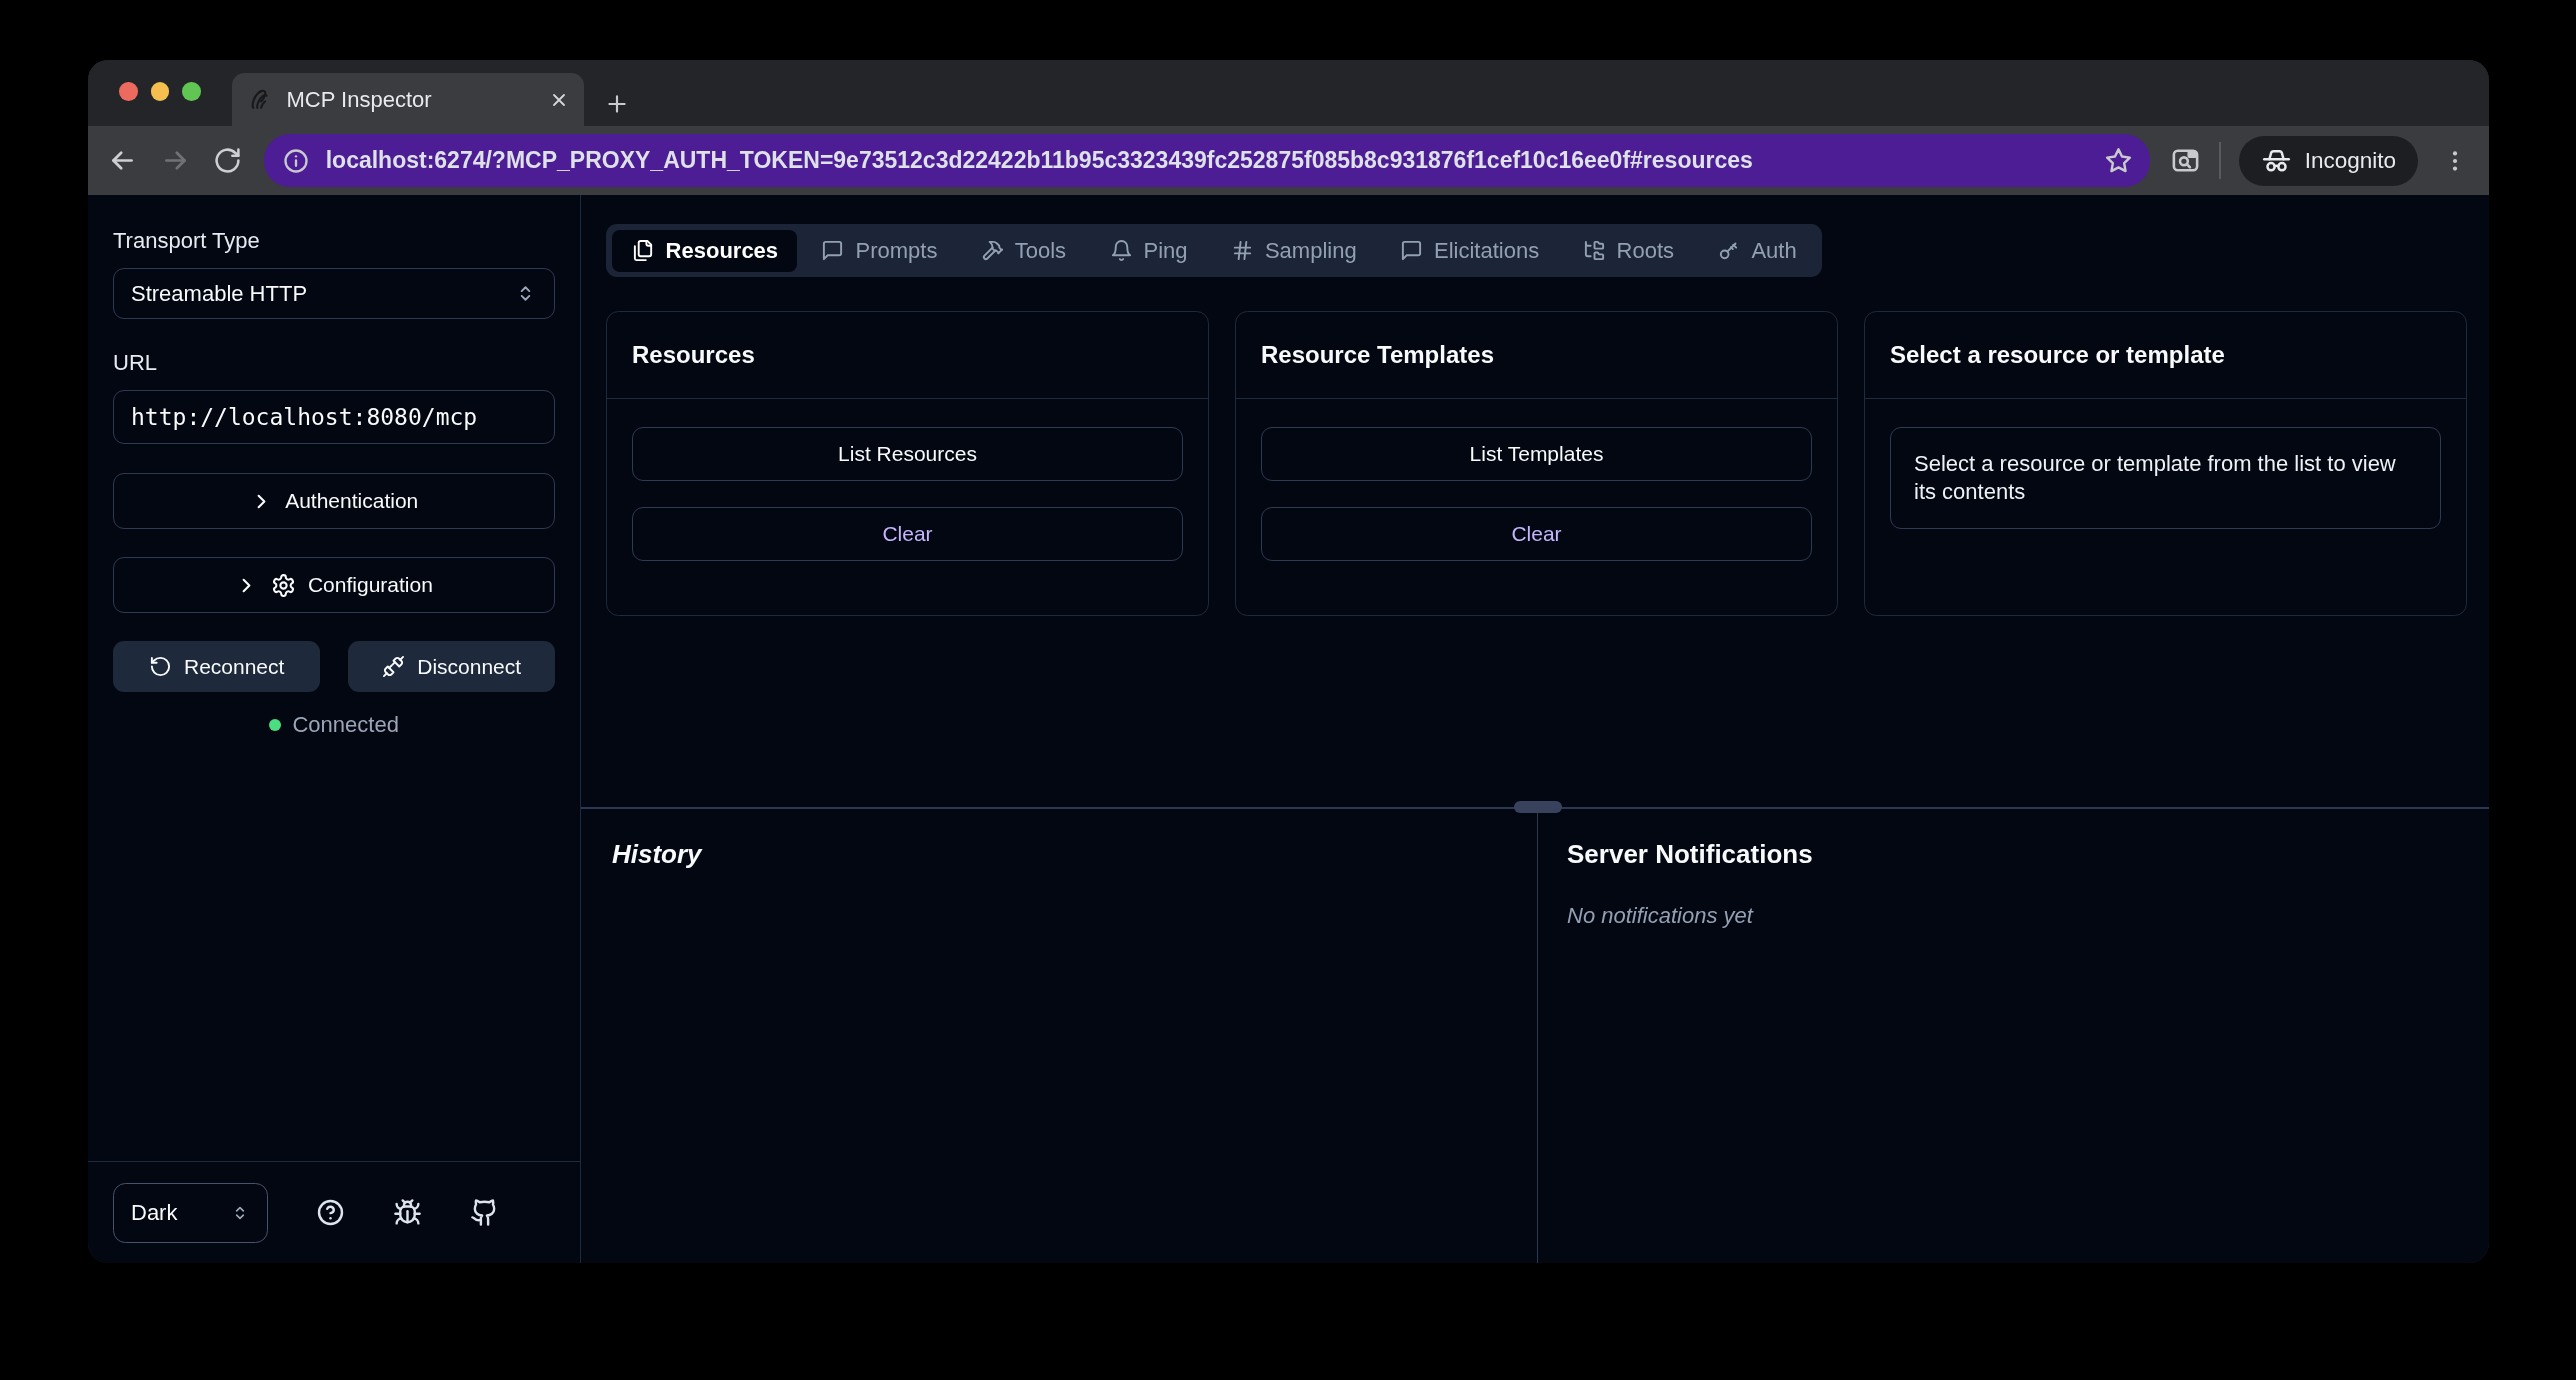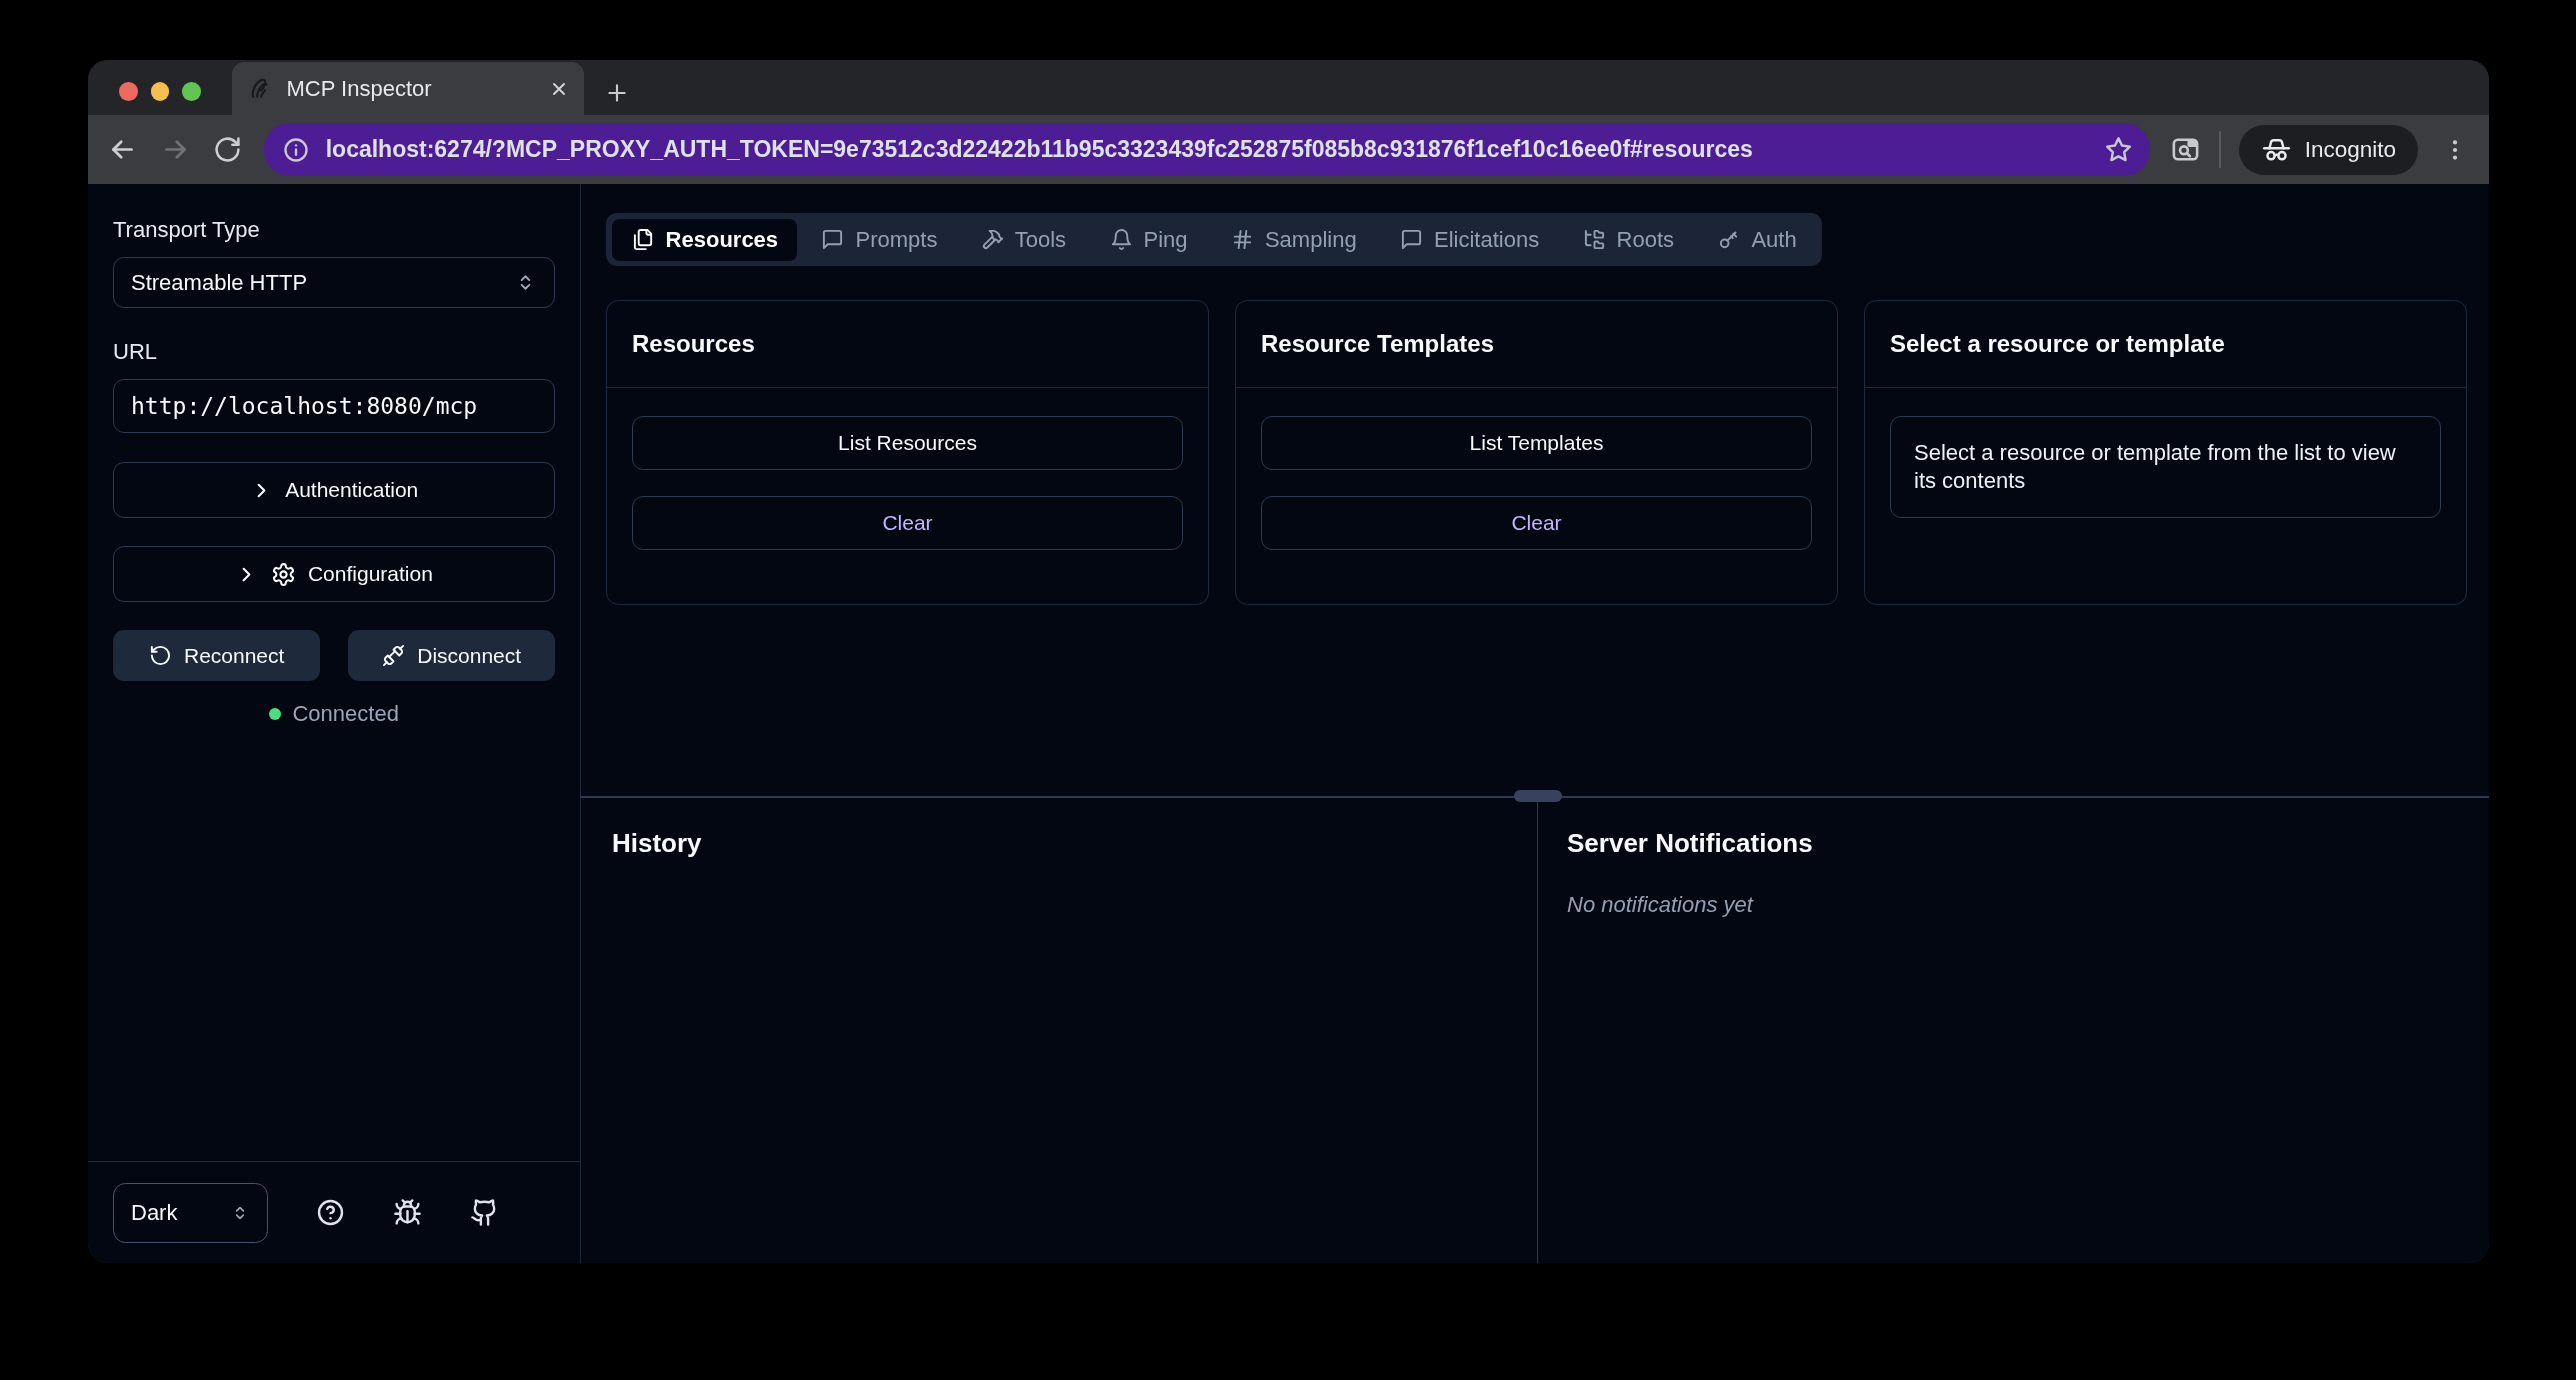--- a/index.html
+++ b/index.html
@@ -5,21 +5,21 @@
   html,body{margin:0;padding:0;background:#000;width:2576px;height:1380px;overflow:hidden;
     font-family:"Liberation Sans",sans-serif;-webkit-font-smoothing:antialiased;}
   .mono{font-family:"DejaVu Sans Mono","Liberation Mono",monospace;}
   svg{display:block;}
 
   
   .window{position:absolute;left:88px;top:60px;width:2401px;height:1203px;border-radius:20px;
     overflow:hidden;background:#242528;display:flex;flex-direction:column;}
 
   
-  .tabstrip{position:relative;height:55px;background:#242528;flex:none;}
+  .tabstrip{position:relative;height:66px;background:#242528;flex:none;}
   .traffic{position:absolute;top:22px;left:31px;display:flex;gap:13px;}
   .traffic span{width:18.6px;height:18.6px;border-radius:50%;}
   .tl-close{background:#EC6A5E;} .tl-min{background:#F4BF4F;} .tl-max{background:#61C554;}
   .tab{position:absolute;left:144px;bottom:0;width:352px;height:53px;background:#3B3C3F;
     border-radius:12.4px 12.4px 0 0;display:flex;align-items:center;padding:0 15.5px;box-sizing:border-box;}
   .tab-title{color:#E8EAED;font-size:22px;margin-left:14px;flex:1;white-space:nowrap;overflow:hidden;}
   .tab-close{color:#D5D7DA;margin-left:7.7px;}
   .newtab{position:absolute;left:516px;bottom:9.3px;color:#C8CACD;}
 
   
@@ -79,21 +79,21 @@
   .panel-title{font-size:24px;font-weight:700;}
   .panel-body{padding:28px 25px;}
   .panel-btn{width:100%;height:54px;margin-bottom:26px;font-size:21px;}
   .panel-btn.disabled{color:#c4b5fd;cursor:default;}
   .placeholder-box{border:1.5px solid #2E3A52;border-radius:11px;padding:22px 23px;font-size:22px;line-height:28px;color:#EEF2F7;}
 
   
   .split-h{position:absolute;left:0;right:0;top:612px;height:1.5px;background:#2E3750;}
   .split-handle{position:absolute;top:606px;left:933px;width:48px;height:11.6px;border-radius:6.2px;background:#39425C;z-index:3;}
   .main-bottom{position:absolute;left:0;right:0;top:613px;bottom:0;display:flex;}
-  .history-pane{width:957px;flex:none;border-right:1.5px solid #2E3750;box-sizing:border-box;padding:31px 28px 0 31px;}
+  .history-pane{width:957px;flex:none;border-right:1.5px solid #2E3750;box-sizing:border-box;padding:31px 28px 0 31px;font-style:italic;}
   .pane-title{font-size:26px;font-weight:700;margin-bottom:28px;}
   .history-row{height:56px;background:#222B3C;border-radius:9.3px;display:flex;align-items:center;
     padding:0 23px;box-sizing:border-box;cursor:pointer;}
   .history-label{font-size:22.5px;color:#E8EDF4;flex:1;}
   .history-arrow{color:#E8EDF4;font-size:18.6px;}
   .notif-pane{flex:1;padding:31px 0 0 29px;}
   .notif-empty{font-size:22px;font-style:italic;color:#93A0B4;margin-top:33px;}
 </style>
 </head>
 <body>

